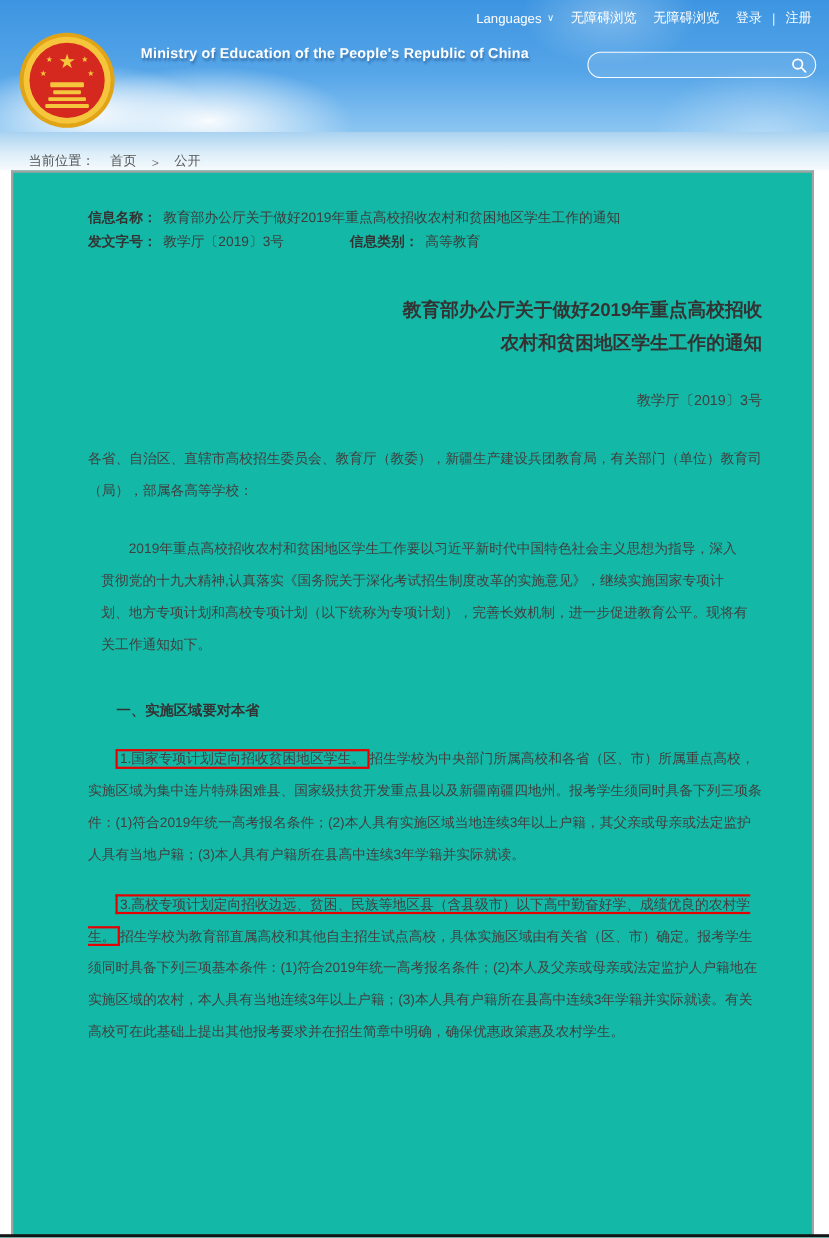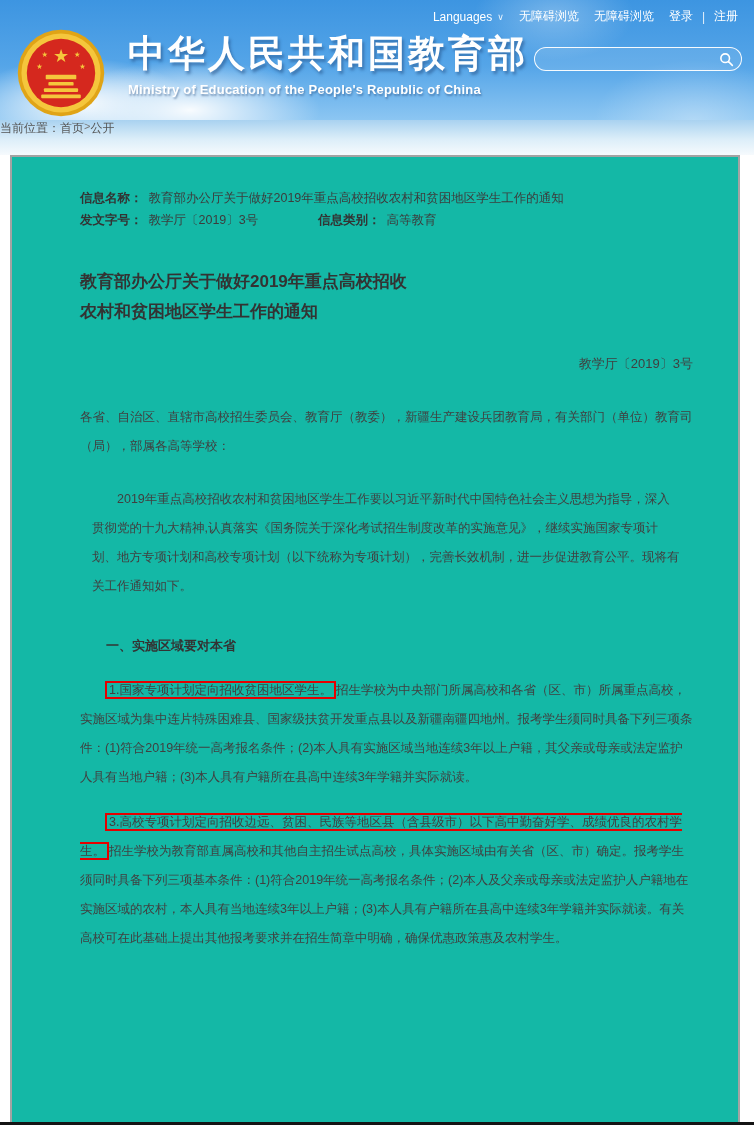--- a/index.html
+++ b/index.html
@@ -45,40 +45,40 @@
     display:flex;align-items:center;
   }
   .search input{
     flex:1;min-width:0;background:transparent;border:none;outline:none;
     color:#fff;font-size:12px;padding:0 10px;
     font-family:"Liberation Sans","DejaVu Sans",sans-serif;
   }
   .search-icon{display:flex;align-items:center;margin-right:7px;cursor:pointer}
   
   .breadcrumb{
-    height:35px;display:flex;align-items:flex-start;gap:0;
-    padding-left:0;font-size:12px;color:#555;
+    height:35px;display:flex;align-items:flex-end;gap:14px;
+    padding-left:26px;font-size:12px;color:#555;
     background:linear-gradient(180deg,#a9d2f0 0%,#dceef9 55%,#f6fafd 100%);
   }
   .breadcrumb a{color:#555;text-decoration:none}
   .crumb-sep{color:#777;font-size:11px}
   
   .content{
     position:relative;margin:0 14px 0 10px;height:968px;box-sizing:border-box;
     background:#14b8a6;border:2px solid #a3a3a3;border-bottom:none;
     padding:30px 45px 0 68px;color:#404040;overflow:hidden;
   }
   .meta{font-size:12.5px;line-height:22px;color:#3c3c3c}
   .meta-row{display:flex}
   .meta-cell{white-space:nowrap}
   .meta-cell.grow{white-space:normal}
   .w1{width:238px}.w2{width:150px}
   .meta-label{font-weight:bold;color:#333;margin-right:6px}
   .doc-title{
-    margin-top:36px;text-align:left;color:#333;
+    margin-top:36px;text-align:right;color:#333;
     font-size:17px;font-weight:bold;line-height:30px;
   }
   .doc-number{margin-top:28px;text-align:right;font-size:13px;color:#404040}
   .body-text{font-size:12.5px;line-height:29px;color:#404040}
   .addressee{margin:30px 0 0}
   .para{margin:24px 12px 0;text-indent:2em}
   .sec-heading{margin:30px 0 0;text-indent:2em;font-weight:bold;color:#333;font-size:13px}
   .item{margin:16px 0 0;text-indent:2em}
   .redbox{border:2px solid #e60000;padding:0 2px}
   .bottom-bar{position:absolute;left:0;bottom:0;width:754px;height:3px;background:#141414;z-index:9}
@@ -113,21 +113,20 @@
       <text x="26" y="46" text-anchor="middle" font-size="8" fill="#f5c63c">★</text>
       <text x="74" y="46" text-anchor="middle" font-size="8" fill="#f5c63c">★</text>
       <rect x="33" y="52" width="34" height="5" rx="1" fill="#f5c63c"></rect>
       <rect x="36" y="60" width="28" height="4" rx="1" fill="#f5c63c"></rect>
       <rect x="31" y="67" width="38" height="4" rx="1" fill="#f5c63c"></rect>
       <rect x="28" y="74" width="44" height="4" rx="1" fill="#f5c63c"></rect>
     </svg>
   </div>
 
   <div class="brand">
-    <div class="site-cn">中华人民共和国教育部</div>
     <div class="site-en">Ministry of Education of the People's Republic of China</div>
   </div>
 
   <div class="search">
     <input type="text" placeholder="" style="">
     <span class="search-icon">
       <svg width="15" height="15" viewBox="0 0 16 16">
         <circle cx="6.6" cy="6.6" r="4.6" fill="none" stroke="#ffffff" stroke-width="1.7"></circle>
         <line x1="10.2" y1="10.2" x2="14.2" y2="14.2" stroke="#ffffff" stroke-width="1.7" stroke-linecap="round"></line>
       </svg>

